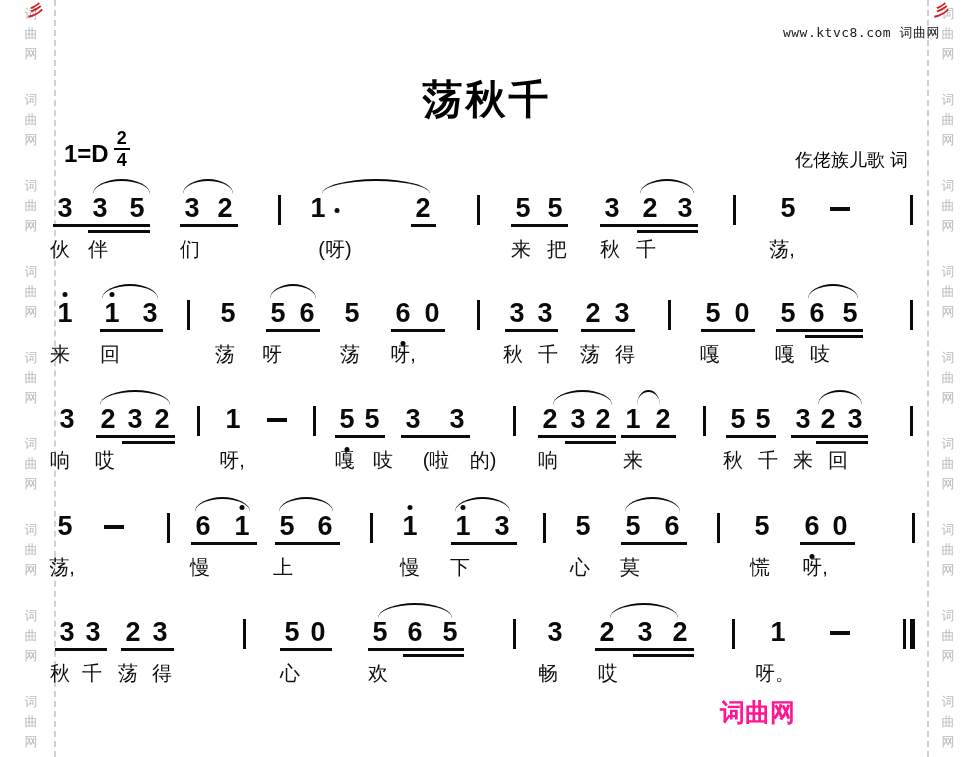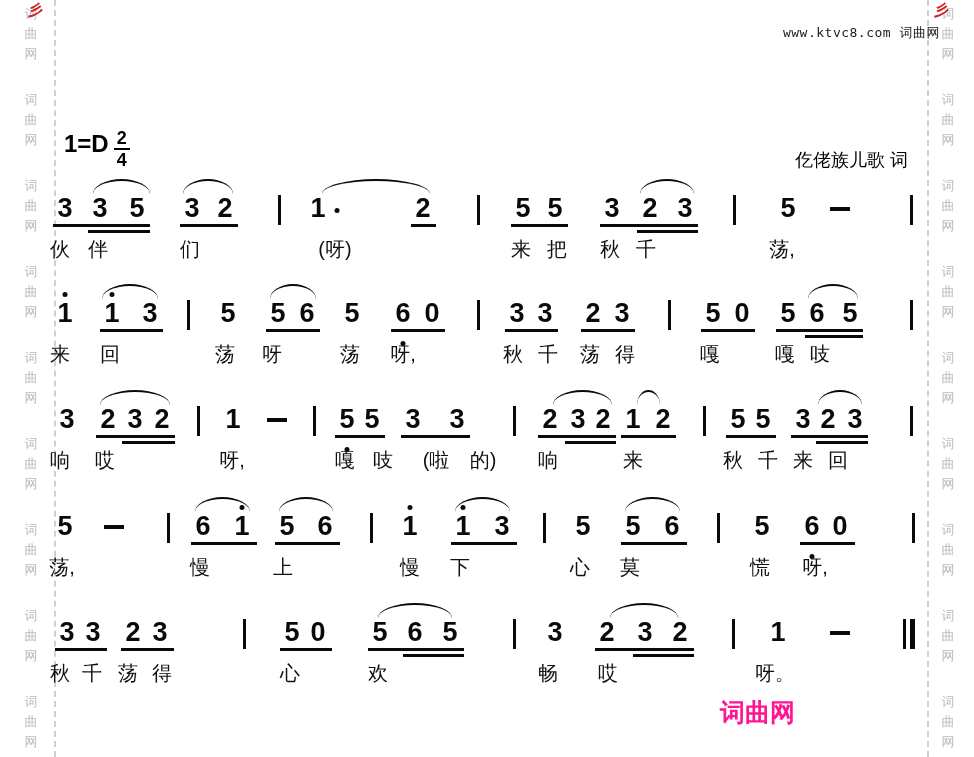--- a/index.html
+++ b/index.html
@@ -18,21 +18,21 @@
   .vdash.left{left:54px;}
   .vdash.right{left:927px;}
   .corner{position:absolute;top:1px;font-size:15px;color:#cc2222;font-weight:bold;}
   .corner.left{left:28px;}
   .corner.right{left:934px;}
   
   .site-wm{position:absolute;top:24px;right:34px;
     font-family:"DejaVu Sans Mono",monospace;font-size:13px;color:#1a1a1a;letter-spacing:.5px;}
   .title{position:absolute;left:0;right:0;top:72px;margin:0;text-align:center;
     font-size:40px;font-weight:bold;letter-spacing:3px;color:#000;}
-  .keysig{position:absolute;left:64px;top:130px;display:flex;align-items:flex-start;
+  .keysig{position:absolute;left:64px;top:130px;display:flex;align-items:flex-end;
     font-size:24px;font-weight:bold;color:#000;}
   .frac{display:inline-flex;flex-direction:column;align-items:center;
     margin-left:5px;font-size:18px;line-height:16px;font-weight:bold;}
   .frac-bar{width:16px;height:2px;background:#000;margin:2px 0;}
   .credit{position:absolute;top:148px;right:66px;font-size:18px;color:#000;}
   
   .note{position:absolute;transform:translateX(-50%);
     font-weight:bold;font-size:27px;line-height:26px;color:#0a0a0a;}
   .beam{position:absolute;height:3px;background:#0a0a0a;}
   .slur{position:absolute;height:13px;border-top:2px solid #0a0a0a;
@@ -129,20 +129,21 @@
       <div>词</div>
       <div>曲</div>
       <div>网</div>
       <div class="wm-gap"></div>
     </div>
   <span class="corner left">彡</span>
   <span class="corner right">彡</span>
 
   <div class="site-wm">www.ktvc8.com 词曲网</div>
 
+  <h1 class="title">荡秋千</h1>
 
   <div class="keysig">
     <span>1=D</span>
     <span class="frac">
       <span>2</span>
       <span class="frac-bar"></span>
       <span>4</span>
     </span>
   </div>
 

